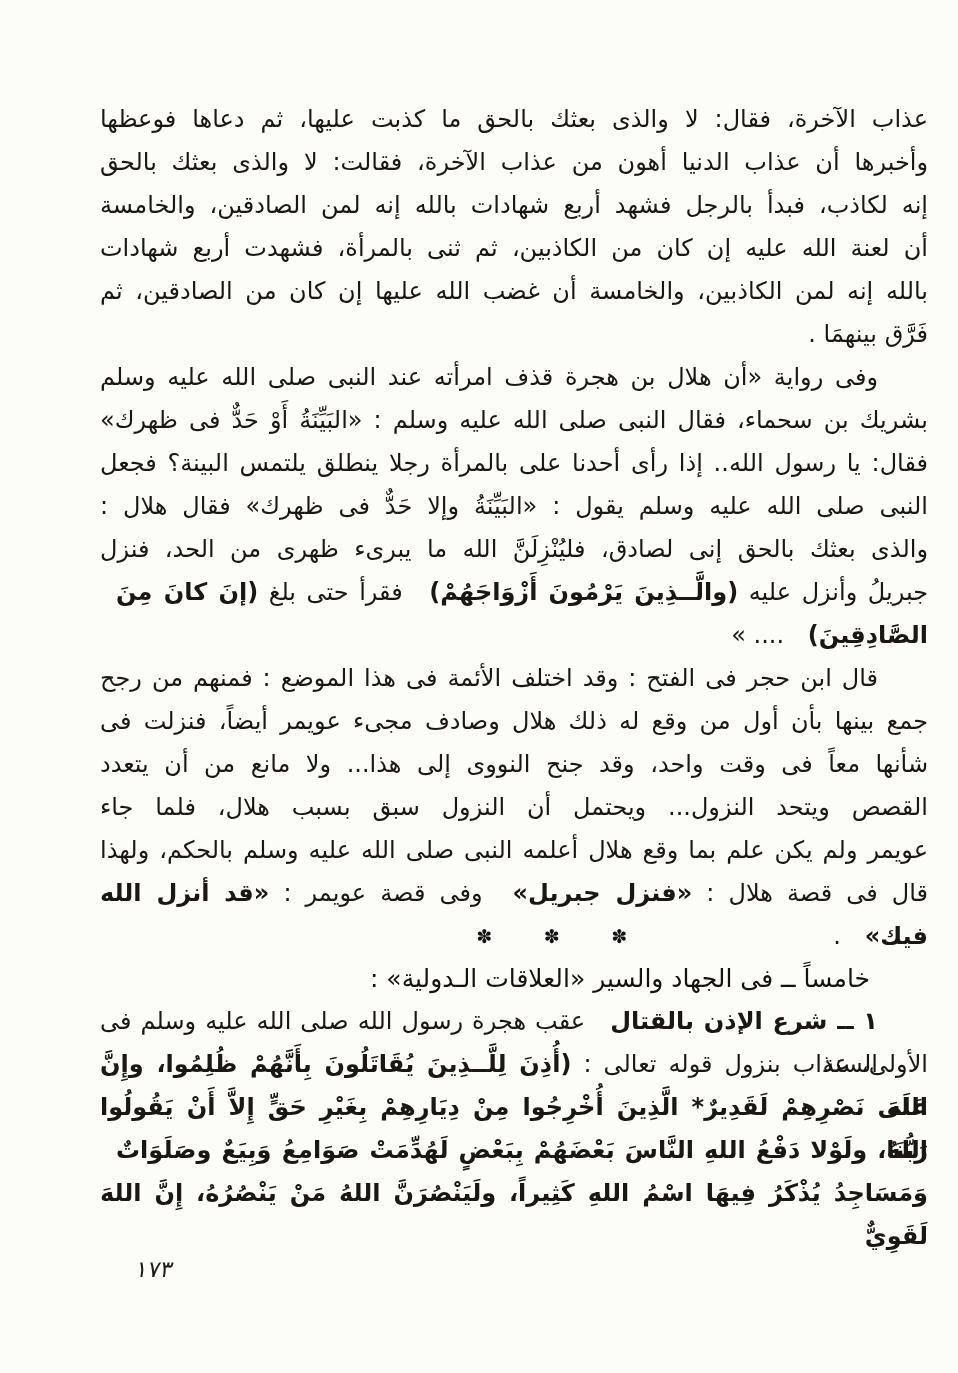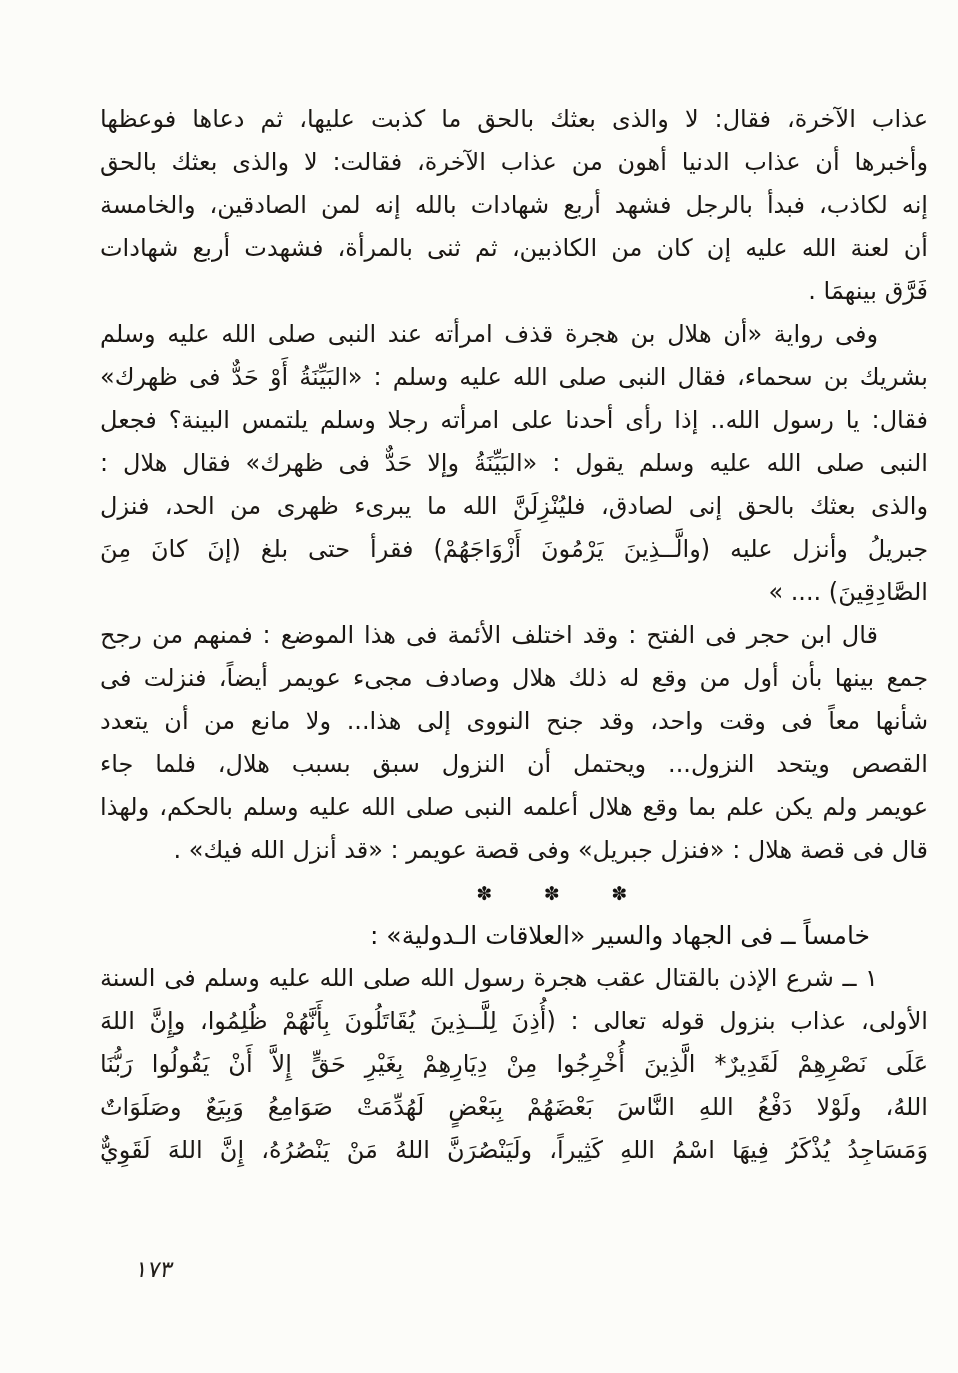--- a/index.html
+++ b/index.html
@@ -29,21 +29,21 @@
     height: 43px;
     text-align: justify;
     text-align-last: justify;
   }
   .line.end {
     text-align-last: right;
   }
   .line.indent {
     padding-right: 50px;
   }
-  .b { font-weight: normal; }
+  .b { font-weight: bold; margin-left: 16px; }
   .separator {
     height: 42px;
     line-height: 42px;
     text-align: center;
     font-size: 19px;
     word-spacing: 2.4em;
     position: relative;
     left: 38px;
     color: #141210;
   }
@@ -69,25 +69,26 @@
 </style>
 </head>
 <body>
 
 <div class="page">
   <main class="text-block">
     <div class="line"><span>عذاب الآخرة، فقال: لا والذى بعثك بالحق ما كذبت عليها، ثم دعاها فوعظها</span></div>
     <div class="line"><span>وأخبرها أن عذاب الدنيا أهون من عذاب الآخرة، فقالت: لا والذى بعثك بالحق</span></div>
     <div class="line"><span>إنه لكاذب، فبدأ بالرجل فشهد أربع شهادات بالله إنه لمن الصادقين، والخامسة</span></div>
     <div class="line"><span>أن لعنة الله عليه إن كان من الكاذبين، ثم ثنى بالمرأة، فشهدت أربع شهادات</span></div>
+    <div class="line"><span>بالله إنه لمن الكاذبين، والخامسة أن غضب الله عليها إن كان من الصادقين، ثم</span></div>
     <div class="line end"><span>فَرَّق بينهمَا .</span></div>
 
     <div class="line indent"><span>وفى رواية «أن هلال بن هجرة قذف امرأته عند النبى صلى الله عليه وسلم</span></div>
     <div class="line"><span>بشريك بن سحماء، فقال النبى صلى الله عليه وسلم : «البَيِّنَةُ أَوْ حَدٌّ فى ظهرك»</span></div>
-    <div class="line"><span>فقال: يا رسول الله.. إذا رأى أحدنا على امرأته رجلا وسلم يلتمس البينة؟ فجعل</span></div>
+    <div class="line"><span>فقال: يا رسول الله.. إذا رأى أحدنا على بالمرأة رجلا ينطلق يلتمس البينة؟ فجعل</span></div>
     <div class="line"><span>النبى صلى الله عليه وسلم يقول : «البَيِّنَةُ وإلا حَدٌّ فى ظهرك» فقال هلال :</span></div>
     <div class="line"><span>والذى بعثك بالحق إنى لصادق، فليُنْزِلَنَّ الله ما يبرىء ظهرى من الحد، فنزل</span></div>
     <div class="line"><span>جبريلُ وأنزل عليه </span><span class="b">(والَّــذِينَ يَرْمُونَ أَزْوَاجَهُمْ)</span><span> فقرأ حتى بلغ </span><span class="b">(إنَ كانَ مِنَ</span></div>
     <div class="line end"><span class="b">الصَّادِقِينَ)</span><span> .... »</span></div>
 
     <div class="line indent"><span>قال ابن حجر فى الفتح : وقد اختلف الأئمة فى هذا الموضع : فمنهم من رجح</span></div>
     <div class="line"><span>جمع بينها بأن أول من وقع له ذلك هلال وصادف مجىء عويمر أيضاً، فنزلت فى</span></div>
     <div class="line"><span>شأنها معاً فى وقت واحد، وقد جنح النووى إلى هذا... ولا مانع من أن يتعدد</span></div>
     <div class="line"><span>القصص ويتحد النزول... ويحتمل أن النزول سبق بسبب هلال، فلما جاء</span></div>
     <div class="line"><span>عويمر ولم يكن علم بما وقع هلال أعلمه النبى صلى الله عليه وسلم بالحكم، ولهذا</span></div>

